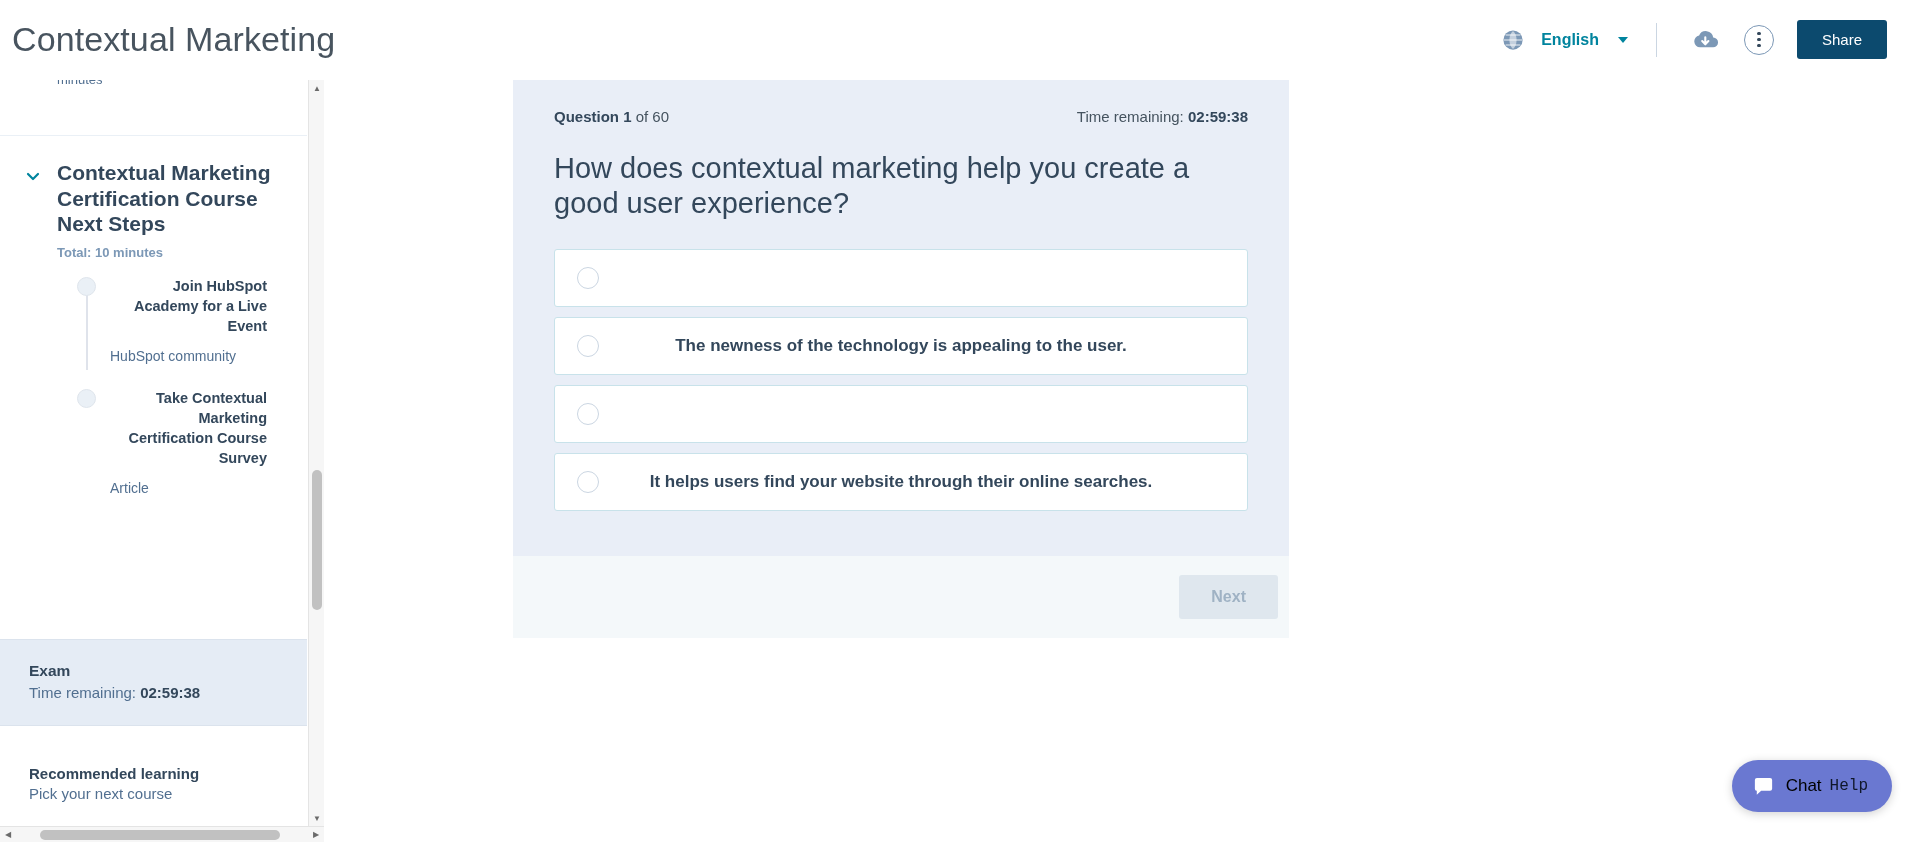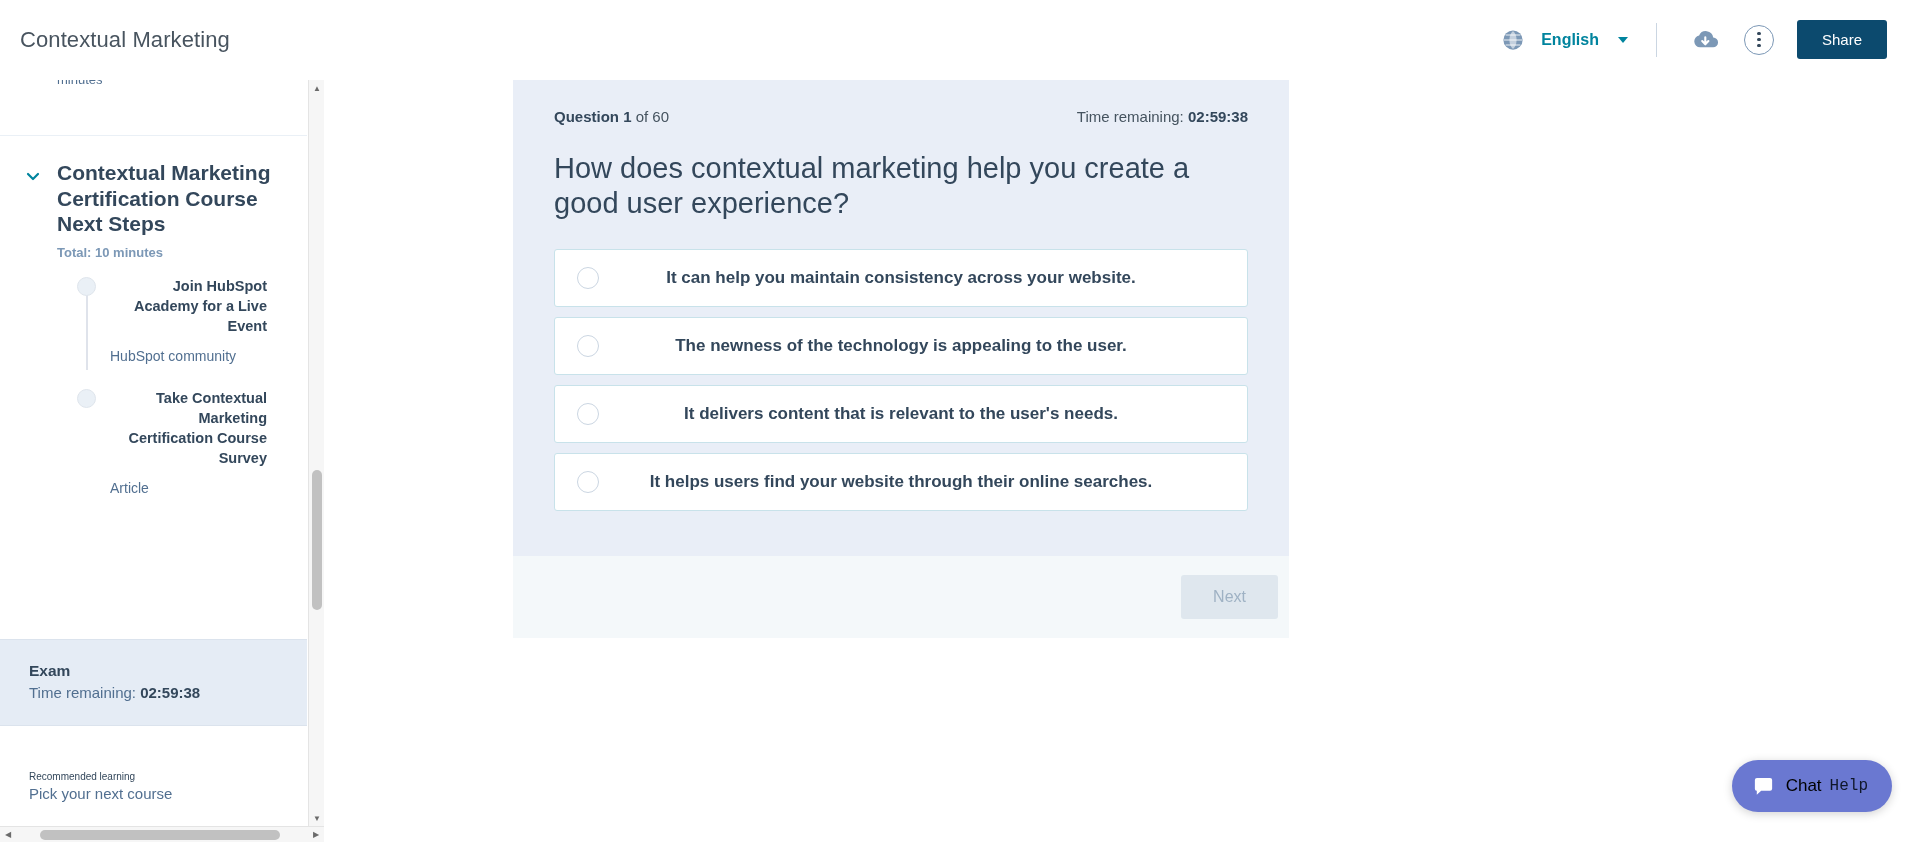--- a/index.html
+++ b/index.html
@@ -12,22 +12,22 @@
 
   
   .app-header {
     position: absolute; top: 0; left: 0;
     width: 1907px; height: 80px;
     background: #ffffff;
     display: flex; align-items: center;
     border-bottom: 1px solid #ffffff;
   }
   .app-title {
-    margin-left: 20px;
-    font-size: 22px;
+    margin-left: 12px;
+    font-size: 34px;
     font-weight: 400;
     color: #48545f;
     letter-spacing: 0.1px;
     text-align: center;
   }
   .header-right {
     margin-left: auto;
     display: flex; align-items: center;
     padding-right: 20px;
   }
@@ -157,21 +157,21 @@
   .sb-exam-time { font-size: 15px; color: #516f90; margin-top: 4px; }
   .sb-exam-time b { color: #33475b; font-weight: 700; }
 
   .sb-rec {
     position: absolute; left: 0; bottom: 20px;
     width: 308px;
     padding: 20px 20px 20px 29px;
     background: #ffffff;
     cursor: pointer;
   }
-  .sb-rec-title { font-size: 10px; font-weight: 400; color: #33475b; }
+  .sb-rec-title { font-size: 15px; font-weight: 700; color: #33475b; }
   .sb-rec-sub { font-size: 15px; color: #516f90; margin-top: 3px; }
 
   
   .sb-vscroll {
     position: absolute; top: 0; left: 308px;
     width: 16px; height: 762px;
     background: #f6f6f6;
     border-left: 1px solid #e4e4e4;
   }
   .sb-vscroll-arrow {
@@ -257,21 +257,21 @@
   .quiz-footer {
     background: #f4f8fa;
     height: 82px;
     display: flex; align-items: center; justify-content: flex-end;
     padding-right: 11px;
   }
   .next-btn {
     background: #dfe7ee;
     color: #9fb2c4;
     border: none; border-radius: 3px;
-    font-size: 16px; font-weight: 400;
+    font-size: 16px; font-weight: 700;
     padding: 13px 32px;
     cursor: default;
     font-family: "Liberation Sans", sans-serif;
   }
 
   
   .chat-widget {
     position: absolute;
     right: 15px; bottom: 30px;
     height: 52px;
@@ -399,29 +399,27 @@
 
         <div class="quiz-meta">
           <div class="quiz-qnum"><b>Question 1</b><span> of 60</span></div>
           <div class="quiz-timer"><span>Time remaining: </span><b>02:59:38</b></div>
         </div>
 
         <div class="quiz-question">How does contextual marketing help you create a good user experience?</div>
 
         <div class="option">
           <span class="option-radio"></span>
-          <span class="option-text">It can help you maintain consistency across your website.</span>
         </div>
         <div class="option">
           <span class="option-radio"></span>
           <span class="option-text">The newness of the technology is appealing to the user.</span>
         </div>
         <div class="option">
           <span class="option-radio"></span>
-          <span class="option-text">It delivers content that is relevant to the user's needs.</span>
         </div>
         <div class="option">
           <span class="option-radio"></span>
           <span class="option-text">It helps users find your website through their online searches.</span>
         </div>
       </div>
 
       <div class="quiz-footer">
         <button class="next-btn">Next</button>
       </div>

